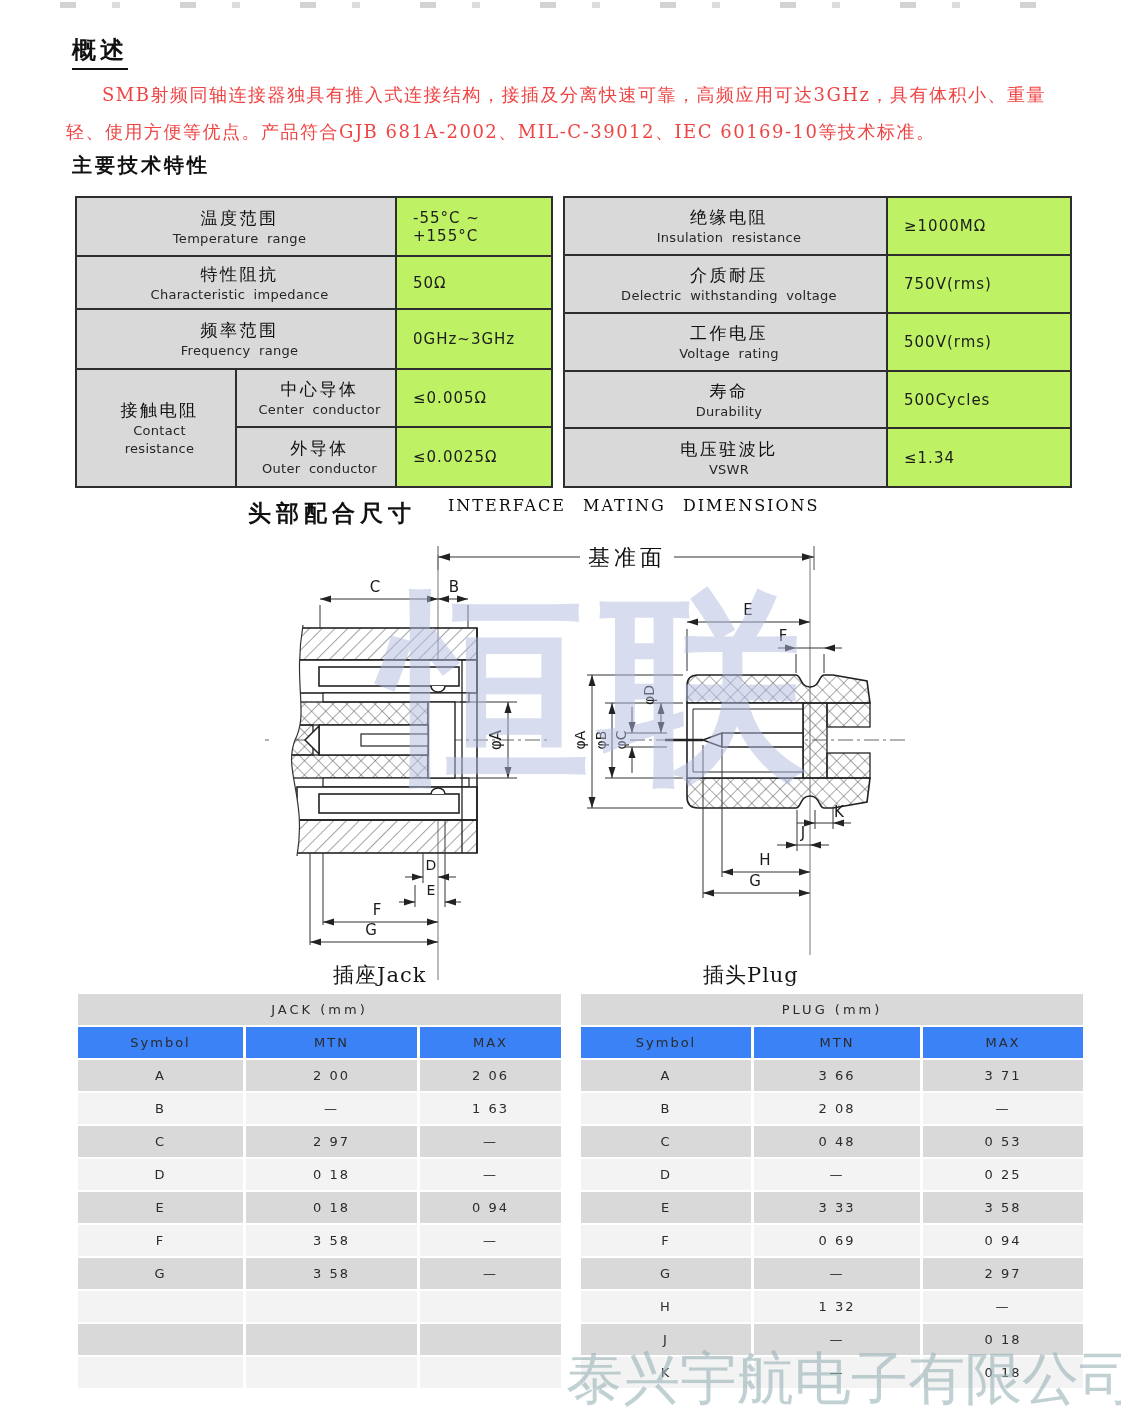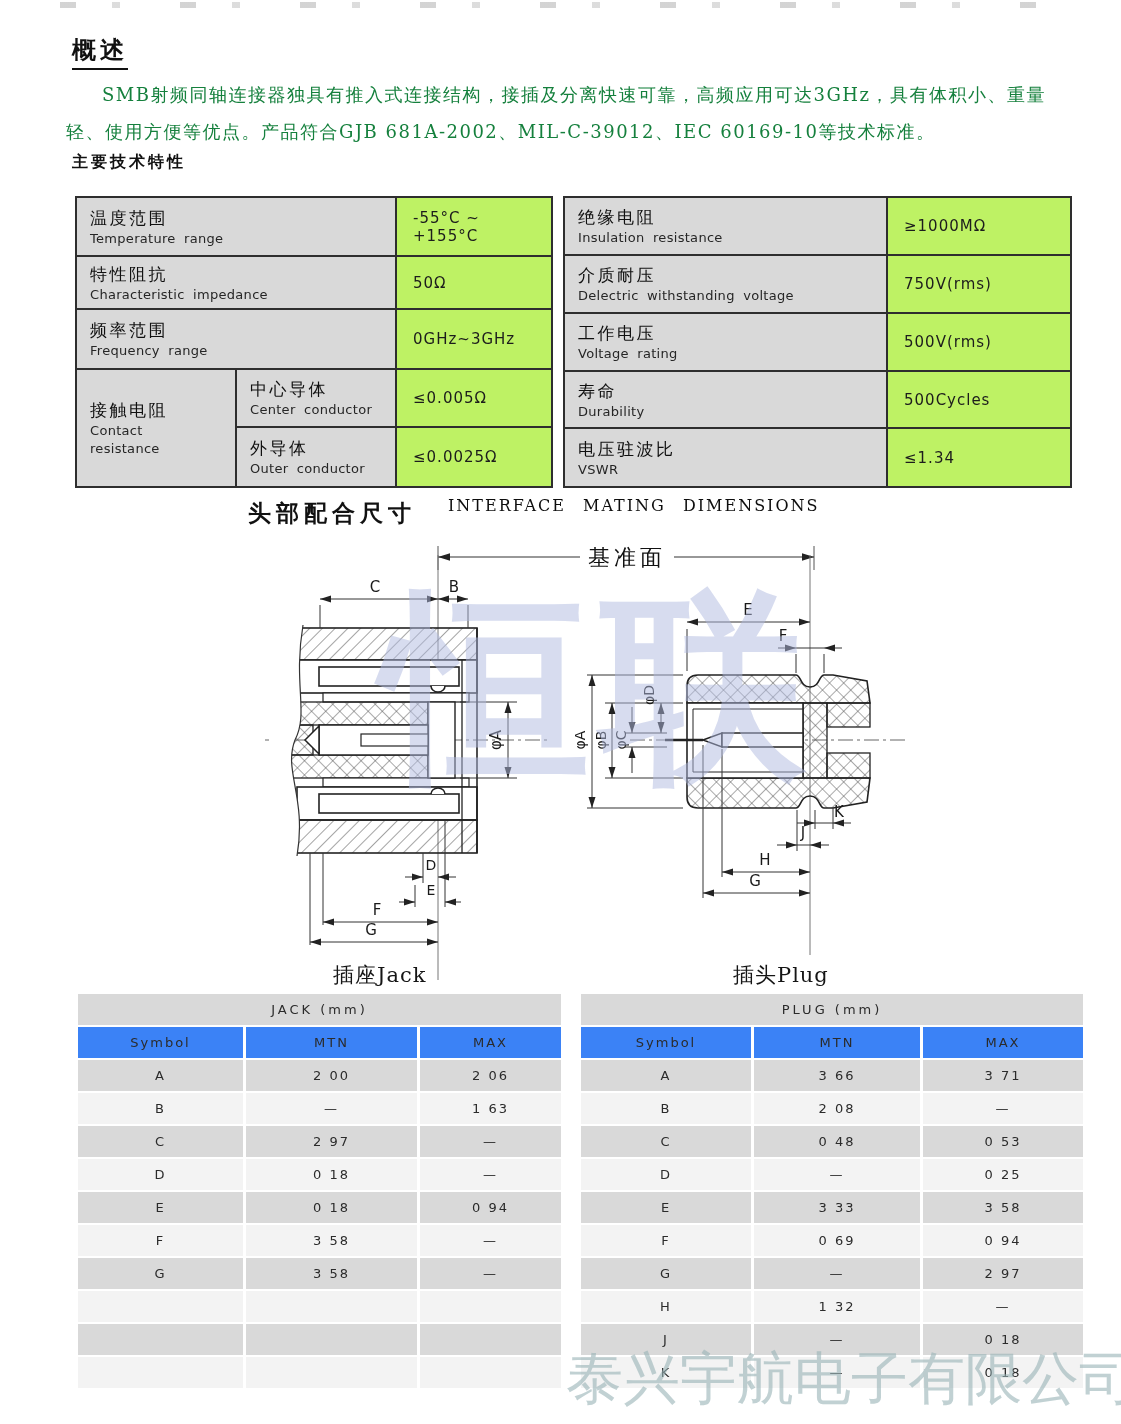--- a/index.html
+++ b/index.html
@@ -8,29 +8,29 @@
   .abs{position:absolute;}
 
   
   .top-strip{left:60px;top:2px;width:1000px;height:6px;
     background:repeating-linear-gradient(90deg,#c9c9c9 0 16px,transparent 16px 52px,#d4d4d4 52px 60px,transparent 60px 120px);
     opacity:.8;}
 
   .h-overview{left:72px;top:34px;font-size:24px;font-weight:bold;letter-spacing:4px;
     font-family:"DejaVu Serif","Liberation Serif",serif;border-bottom:2px solid #111;padding-bottom:2px;}
   .para{left:66px;top:76px;width:1005px;font-size:18px;line-height:37px;letter-spacing:1.5px;
-    text-indent:2em;font-family:"DejaVu Serif","Liberation Serif",serif;color:#15803d;}
-  .h-specs{left:72px;top:152px;font-size:16px;font-weight:bold;letter-spacing:3px;
+    text-indent:2em;font-family:"DejaVu Serif","Liberation Serif",serif;color:#ef4444;}
+  .h-specs{left:72px;top:152px;font-size:20px;font-weight:bold;letter-spacing:3px;
     font-family:"DejaVu Serif","Liberation Serif",serif;}
 
   
   .spec-wrap{left:75px;top:196px;display:flex;gap:10px;}
   table.spec{border-collapse:collapse;}
   table.spec td{border:2px solid #2e2e2e;vertical-align:middle;}
-  td.lab{background:#d9d9d9;padding:4px 6px 4px 13px;}
+  td.lab{background:#d9d9d9;padding:4px 6px 4px 13px;text-align:center;}
   td.val{background:#bef264;padding-left:16px;font-size:15px;letter-spacing:1px;color:#1c1c1c;}
   .cn{font-size:17px;letter-spacing:2.5px;color:#101010;line-height:24px;}
   .en{font-size:13px;color:#262626;letter-spacing:.3px;word-spacing:4px;line-height:18px;}
 
   
   .h-dim-cn{left:248px;top:498px;font-size:23px;font-weight:bold;letter-spacing:5px;
     font-family:"DejaVu Serif","Liberation Serif",serif;}
   .h-dim-en{left:448px;top:496px;font-size:16px;letter-spacing:2px;word-spacing:10px;
     font-family:"DejaVu Serif","Liberation Serif",serif;color:#0d0d0d;}
   .caption{font-size:21px;font-family:"DejaVu Serif","Liberation Serif",serif;letter-spacing:1px;color:#151515;margin-top:12px;}
@@ -334,21 +334,21 @@
     </g>
     <text x="264" y="262" text-anchor="middle" font-size="15" fill="#1a1a1a">K</text>
     <text x="228" y="283" text-anchor="middle" font-size="15" fill="#1a1a1a">J</text>
     <text x="190" y="310" text-anchor="middle" font-size="15" fill="#1a1a1a">H</text>
     <text x="180" y="331" text-anchor="middle" font-size="15" fill="#1a1a1a">G</text>
   </svg>
 
   <div class="abs wm-center">恒联</div>
 
   <div class="abs caption" style="left:333px;top:949px">插座Jack</div>
-  <div class="abs caption" style="left:733px;top:949px">插头Plug</div>
+  <div class="abs caption" style="left:703px;top:949px">插头Plug</div>
 
   <table class="abs dim-table" id="jackTable" style="left:75px;top:992px;width:483px">
     <colgroup>
         <col style="width:165px">
         <col style="width:171px">
         <col style="width:141px">
       </colgroup>
   <tbody>
         <tr class="t-title">
           <td colspan="3">JACK (mm)</td>

